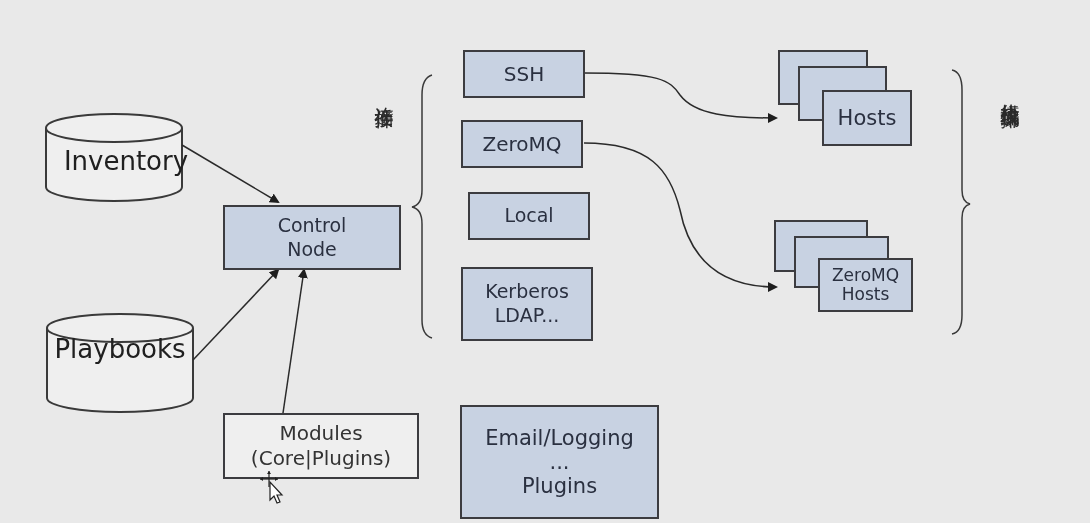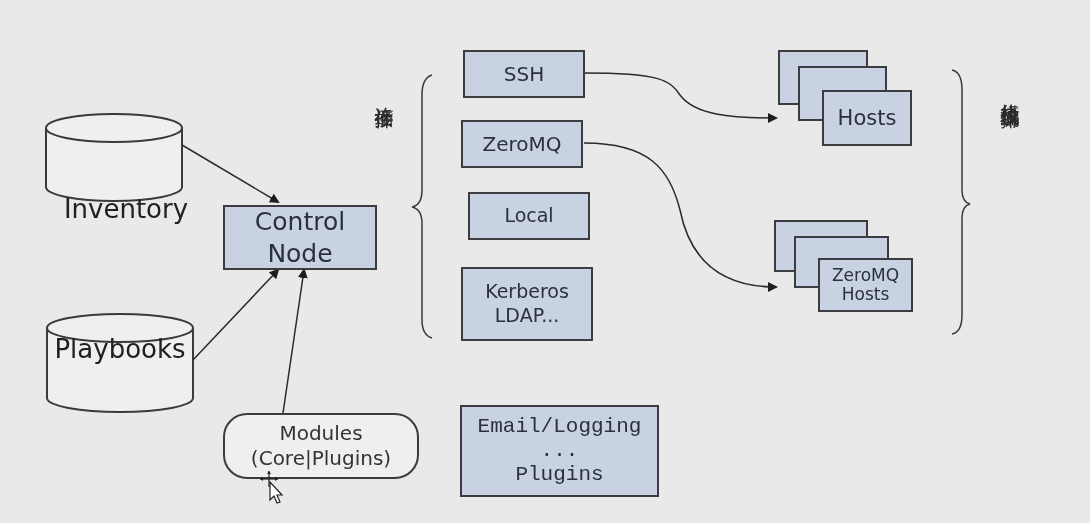--- a/index.html
+++ b/index.html
@@ -65,50 +65,50 @@
   <line x1="283" y1="413" x2="304" y2="270" stroke="#2a2a2a" stroke-width="1.5" marker-end="url(#arrow)"></line>
 
   <path d="M432,75 Q422,78 422,95 L422,190 Q422,205 412,207 Q422,209 422,224 L422,320 Q422,335 432,338" fill="none" stroke="#3a3a3a" stroke-width="1.5"></path>
 
   <path d="M952,70 Q962,72 962,90 L962,190 Q962,202 970,204 Q962,206 962,218 L962,315 Q962,332 952,334" fill="none" stroke="#3a3a3a" stroke-width="1.5"></path>
 
   <path d="M584,73 C660,73 670,80 680,95 C695,115 730,118 776,118" fill="none" stroke="#2a2a2a" stroke-width="1.5" marker-end="url(#arrow)"></path>
   <path d="M584,143 C650,143 670,170 680,210 C690,260 720,287 776,287" fill="none" stroke="#2a2a2a" stroke-width="1.5" marker-end="url(#arrow)"></path>
 </svg>
 
-<div class="cyl-label" style="left:46px; top:146px; width:160px;margin-top:48px;">Inventory</div>
+<div class="cyl-label" style="left:46px; top:146px; width:160px;">Inventory</div>
 <div class="cyl-label" style="left:47px; top:334px; width:146px;">Playbooks</div>
 
-<div class="box" style="left:223px; top:205px; width:154px; height:65px; font-size:25px;">
+<div class="box" style="left:223px; top:205px; width:178px; height:65px; font-size:19px;">
   <span class="lbl">Control</span>
   <span class="lbl">Node</span>
 </div>
 
-<div class="box white" style="left:223px; top:413px; width:196px; height:66px; font-size:20px; color:#333;border-radius:24px;">
+<div class="box white" style="left:223px; top:413px; width:196px; height:66px; font-size:20px; color:#333;">
   <span class="lbl">Modules</span>
   <span class="lbl">(Core|Plugins)</span>
 </div>
 
 <div class="vert" style="left:372px; top:92px;">连接插件</div>
 
 <div class="box" style="left:463px; top:50px; width:122px; height:48px; font-size:20px;">
   <span class="lbl">SSH</span>
 </div>
 <div class="box" style="left:461px; top:120px; width:122px; height:48px; font-size:20px;">
   <span class="lbl">ZeroMQ</span>
 </div>
 <div class="box" style="left:468px; top:192px; width:122px; height:48px; font-size:19px;">
   <span class="lbl">Local</span>
 </div>
 <div class="box" style="left:461px; top:267px; width:132px; height:74px; font-size:19px;">
   <span class="lbl">Kerberos</span>
   <span class="lbl">LDAP...</span>
 </div>
 
-<div class="box" style="left:460px; top:405px; width:199px; height:92px; font-size:21px; line-height:1.15;font-family:Liberation Mono, monospace;">
+<div class="box" style="left:460px; top:405px; width:199px; height:114px; font-size:21px; line-height:1.15;">
   <span class="lbl">Email/Logging</span>
   <span class="lbl">...</span>
   <span class="lbl">Plugins</span>
 </div>
 
 <div>
   <div class="stack-box" style="left:778px; top:50px; width:90px; height:55px;"></div>
   <div class="stack-box" style="left:798px; top:66px; width:89px; height:55px;"></div>
   <div class="box" style="left:822px; top:90px; width:90px; height:56px; font-size:21px;">
     <span class="lbl">Hosts</span>

